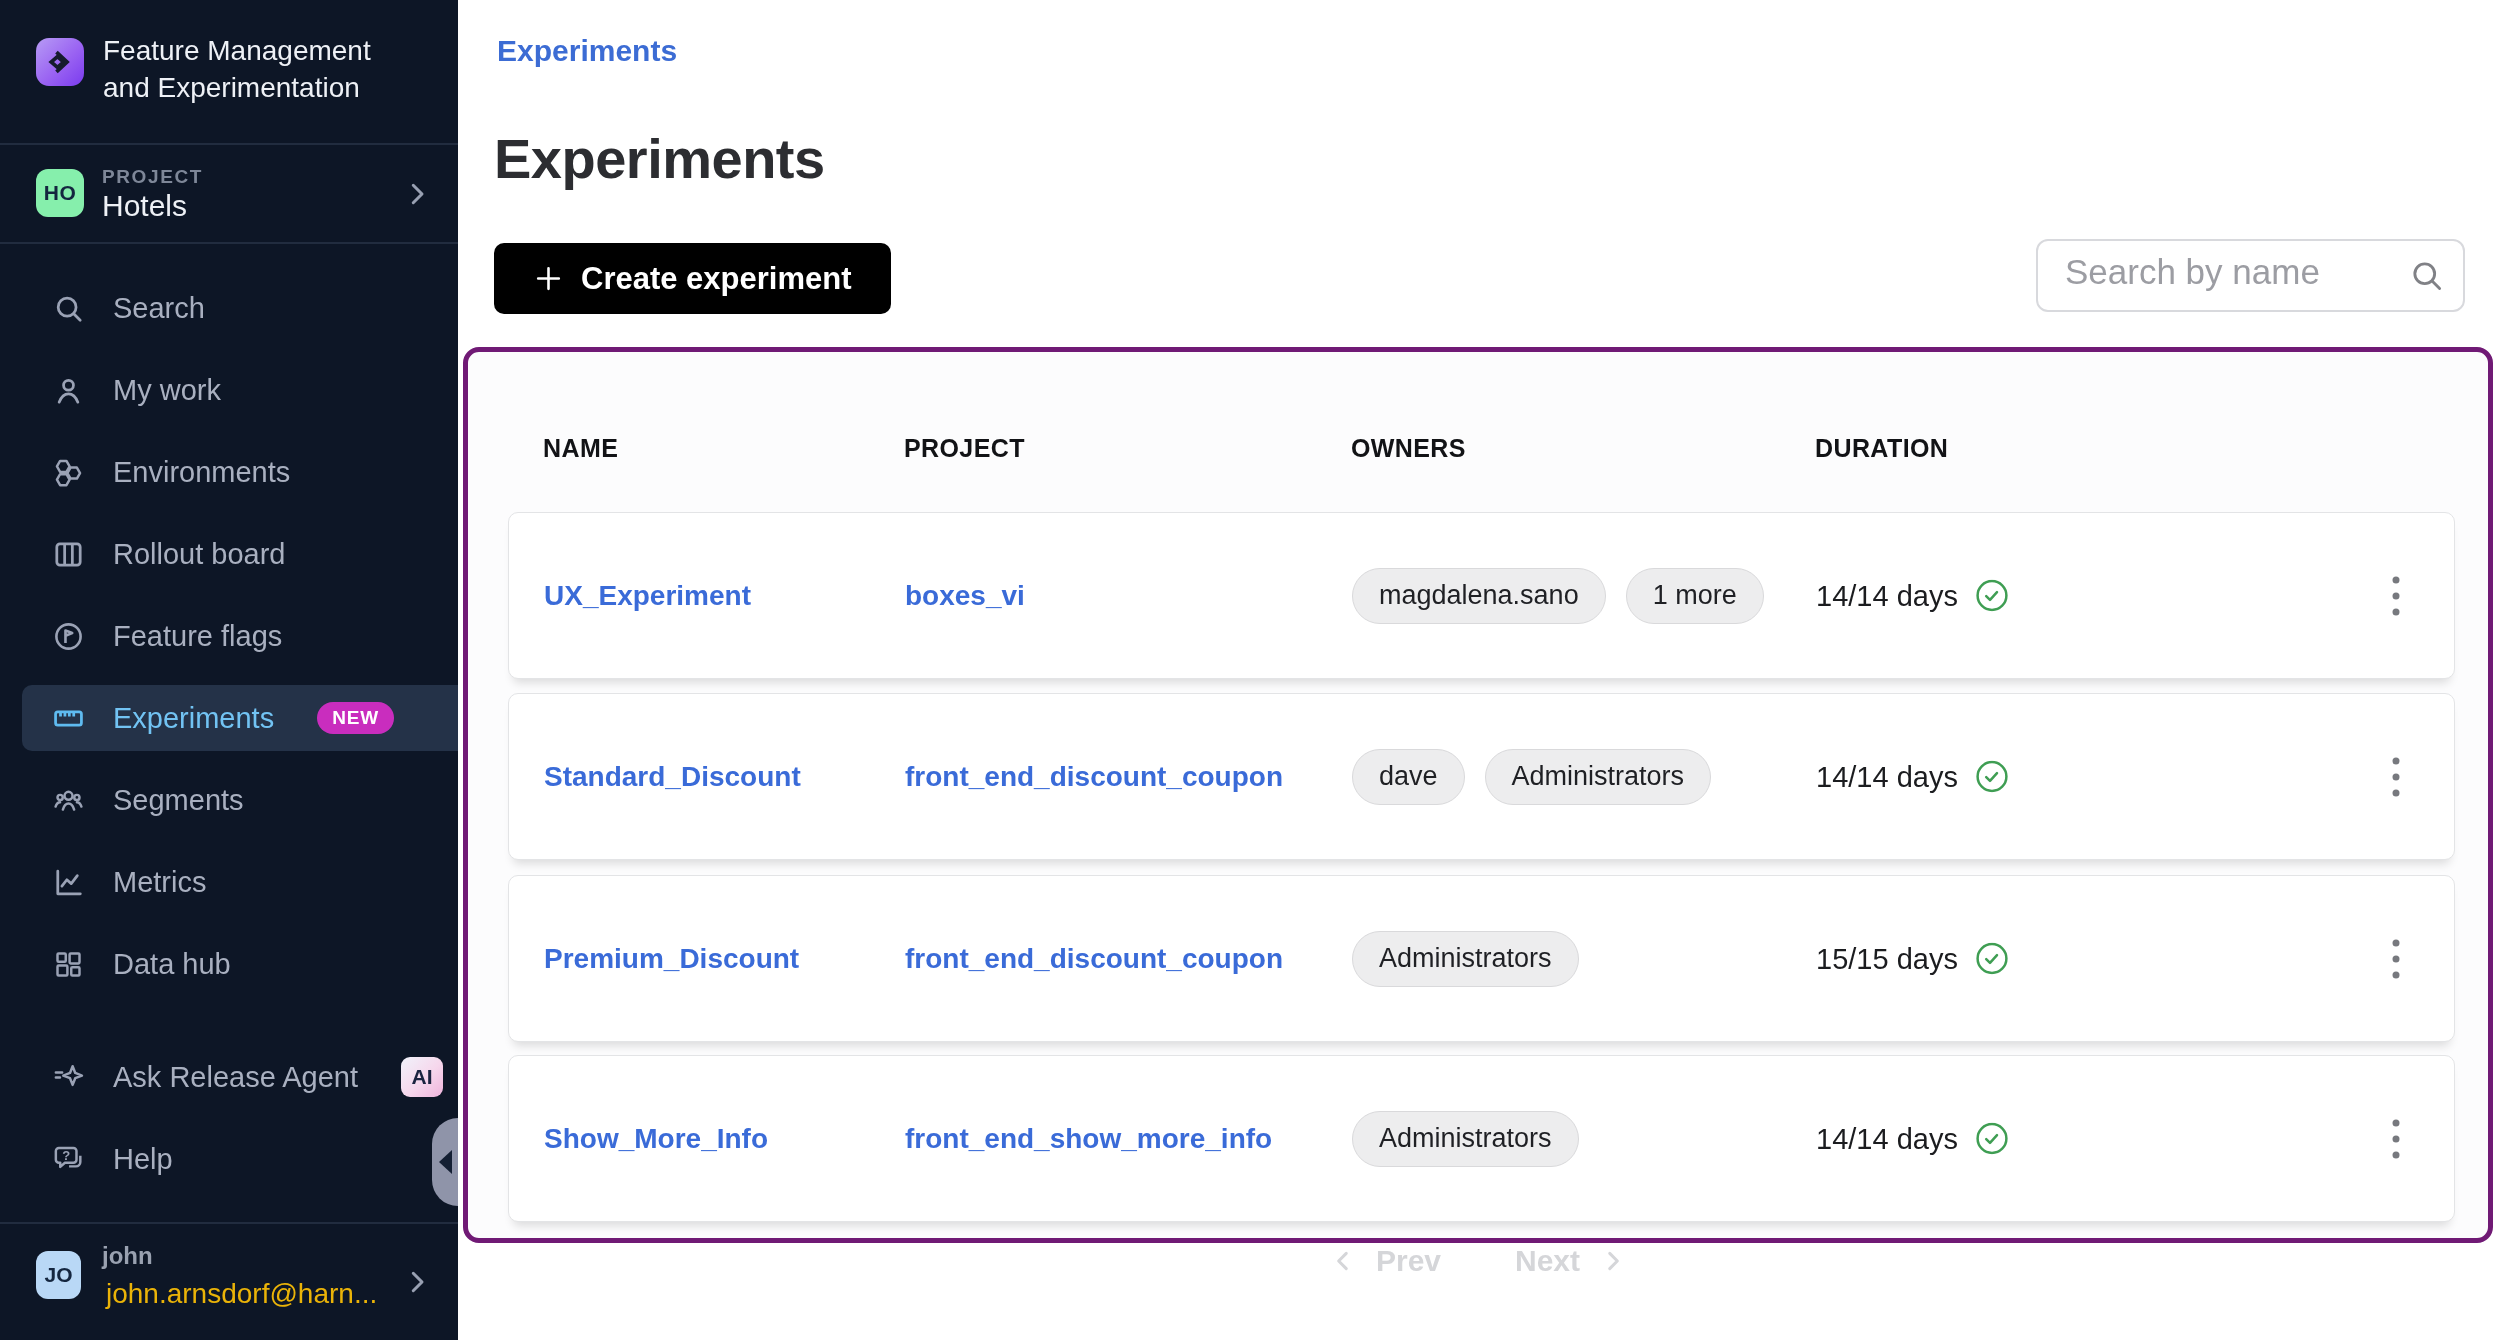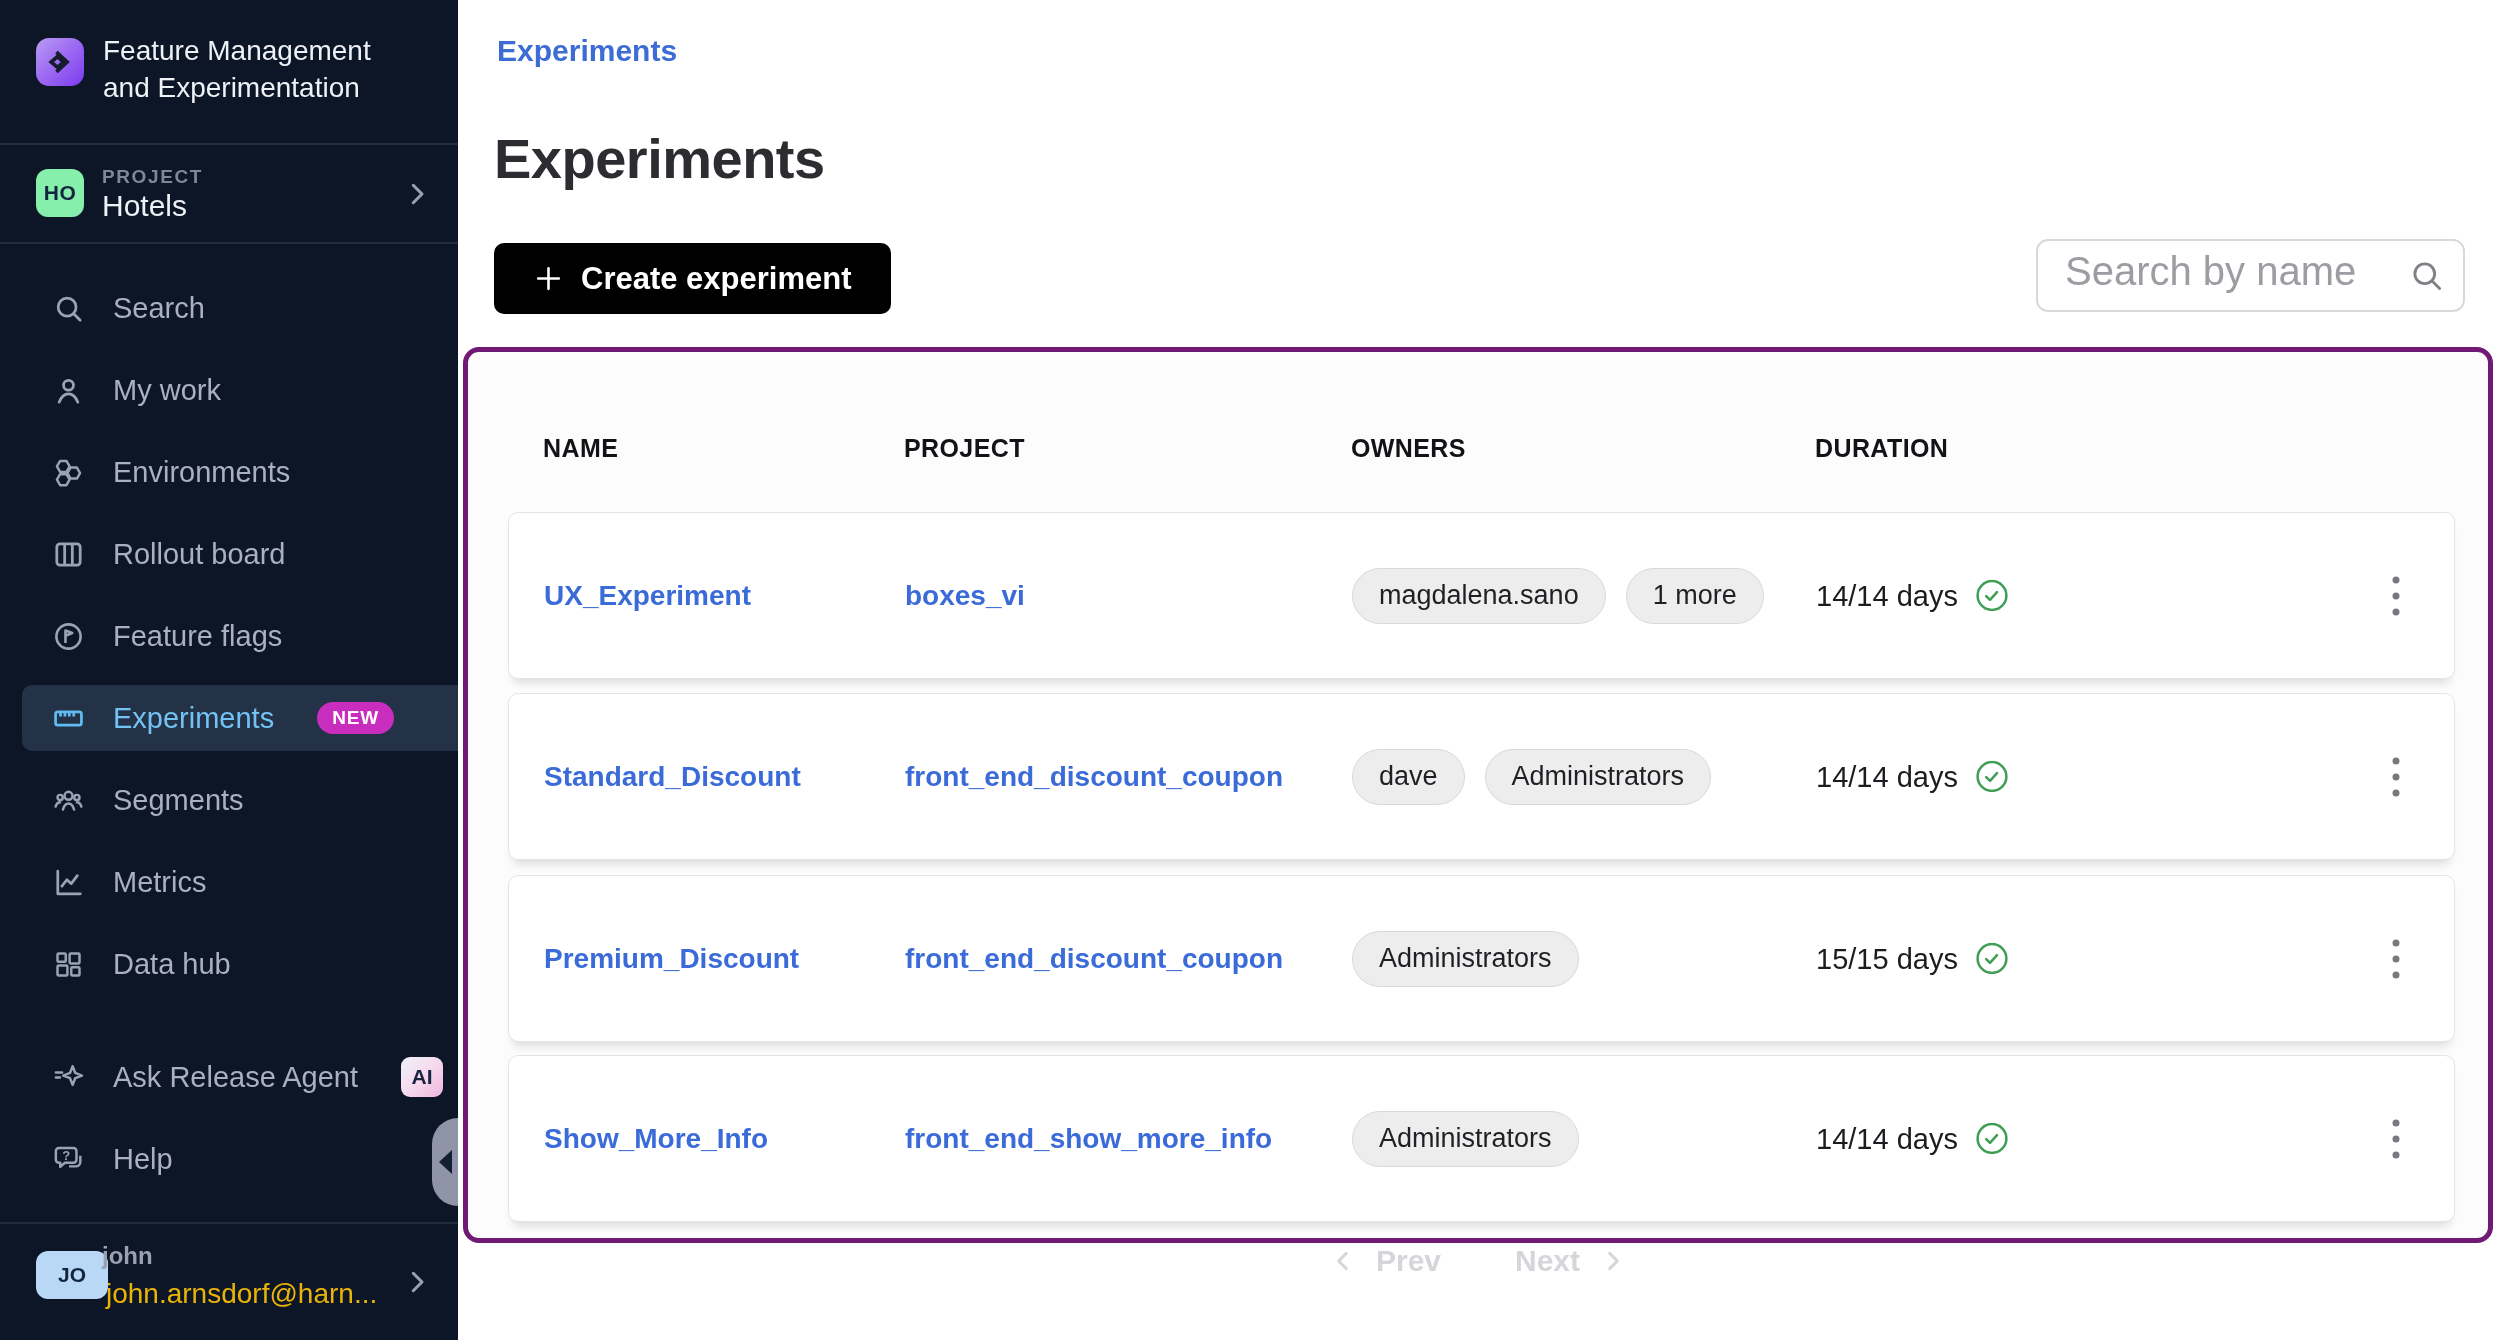--- a/index.html
+++ b/index.html
@@ -39,21 +39,21 @@
   .nav-icon { color:#9aa2b5; }
 
   .new-badge { margin-left:18px; background:#c92dbe; color:#ffffff; font-size:19px; font-weight:700;
                letter-spacing:.8px; border-radius:16px; padding:6px 15px 7px; line-height:1; }
   .ai-badge { margin-left:18px; width:42px; height:40px; border-radius:9px;
               background:linear-gradient(135deg,#f0f3fb 0%,#f6d7ec 55%,#eeb4dc 100%);
               color:#1b2440; font-size:21px; font-weight:700; display:flex; align-items:center;
               justify-content:center; }
 
   .user-row { position:absolute; left:0; top:1224px; width:458px; height:116px; cursor:pointer; }
-  .user-badge { position:absolute; left:36px; top:27px; width:72px; height:48px; border-radius:12px;
+  .user-badge { position:absolute; left:36px; top:27px; width:45px; height:48px; border-radius:12px;
                 background:#b9d8f6; color:#14263f; font-size:21px; font-weight:700;
                 display:flex; align-items:center; justify-content:center; }
   .user-name  { position:absolute; left:102px; top:18px; font-size:24px; font-weight:700; color:#99a1b0; }
   .user-email { position:absolute; left:106px; top:54px; font-size:28px; color:#eab308; white-space:nowrap; }
 
   .collapse-handle { position:absolute; left:432px; top:1118px; width:26px; height:88px;
                      background:#8f94a9; border-radius:46px 0 0 46px; cursor:pointer; }
   .collapse-handle::after { content:""; position:absolute; left:7px; top:32px; width:0; height:0;
                      border-top:12px solid transparent; border-bottom:12px solid transparent;
                      border-right:13px solid #141f33; }
@@ -63,21 +63,21 @@
   .breadcrumb { position:absolute; left:39px; top:34px; font-size:30px; font-weight:600;
                 color:#3c6cd4; cursor:pointer; }
   .page-title { position:absolute; left:36px; top:126px; font-size:56px; font-weight:700;
                 color:#2c2d31; letter-spacing:-0.5px; }
   .create-btn { position:absolute; left:36px; top:243px; height:71px; padding:0 39px;
                 background:#000000; border:none; border-radius:10px; color:#ffffff;
                 font-size:31px; font-weight:600; display:flex; align-items:center; gap:17px;
                 cursor:pointer; font-family:inherit; }
   .search-wrap { position:absolute; right:33px; top:239px; width:429px; height:73px; }
   .search-input { width:100%; height:100%; border:2px solid #d8d9dd; border-radius:12px;
-                  padding:0 70px 8px 27px; font-size:40px; color:#55565c; font-family:inherit;
+                  padding:0 70px 8px 27px; font-size:35px; color:#55565c; font-family:inherit;
                   background:#ffffff; outline:none; }
   .search-input::placeholder { color:#9c9da3; }
   .search-wrap .mag { position:absolute; right:20px; top:50%; transform:translateY(-50%);
                       color:#808186; pointer-events:none; }
 
   .panel { position:absolute; left:5px; top:347px; width:2030px; height:896px;
            background:#fcfcfd; border:5px solid #701a75; border-radius:16px; }
   .th { position:absolute; top:82px; font-size:25px; font-weight:700; color:#121316;
         letter-spacing:.4px; }
   .th.c1{left:75px;} .th.c2{left:436px;} .th.c3{left:883px;} .th.c4{left:1347px;}

